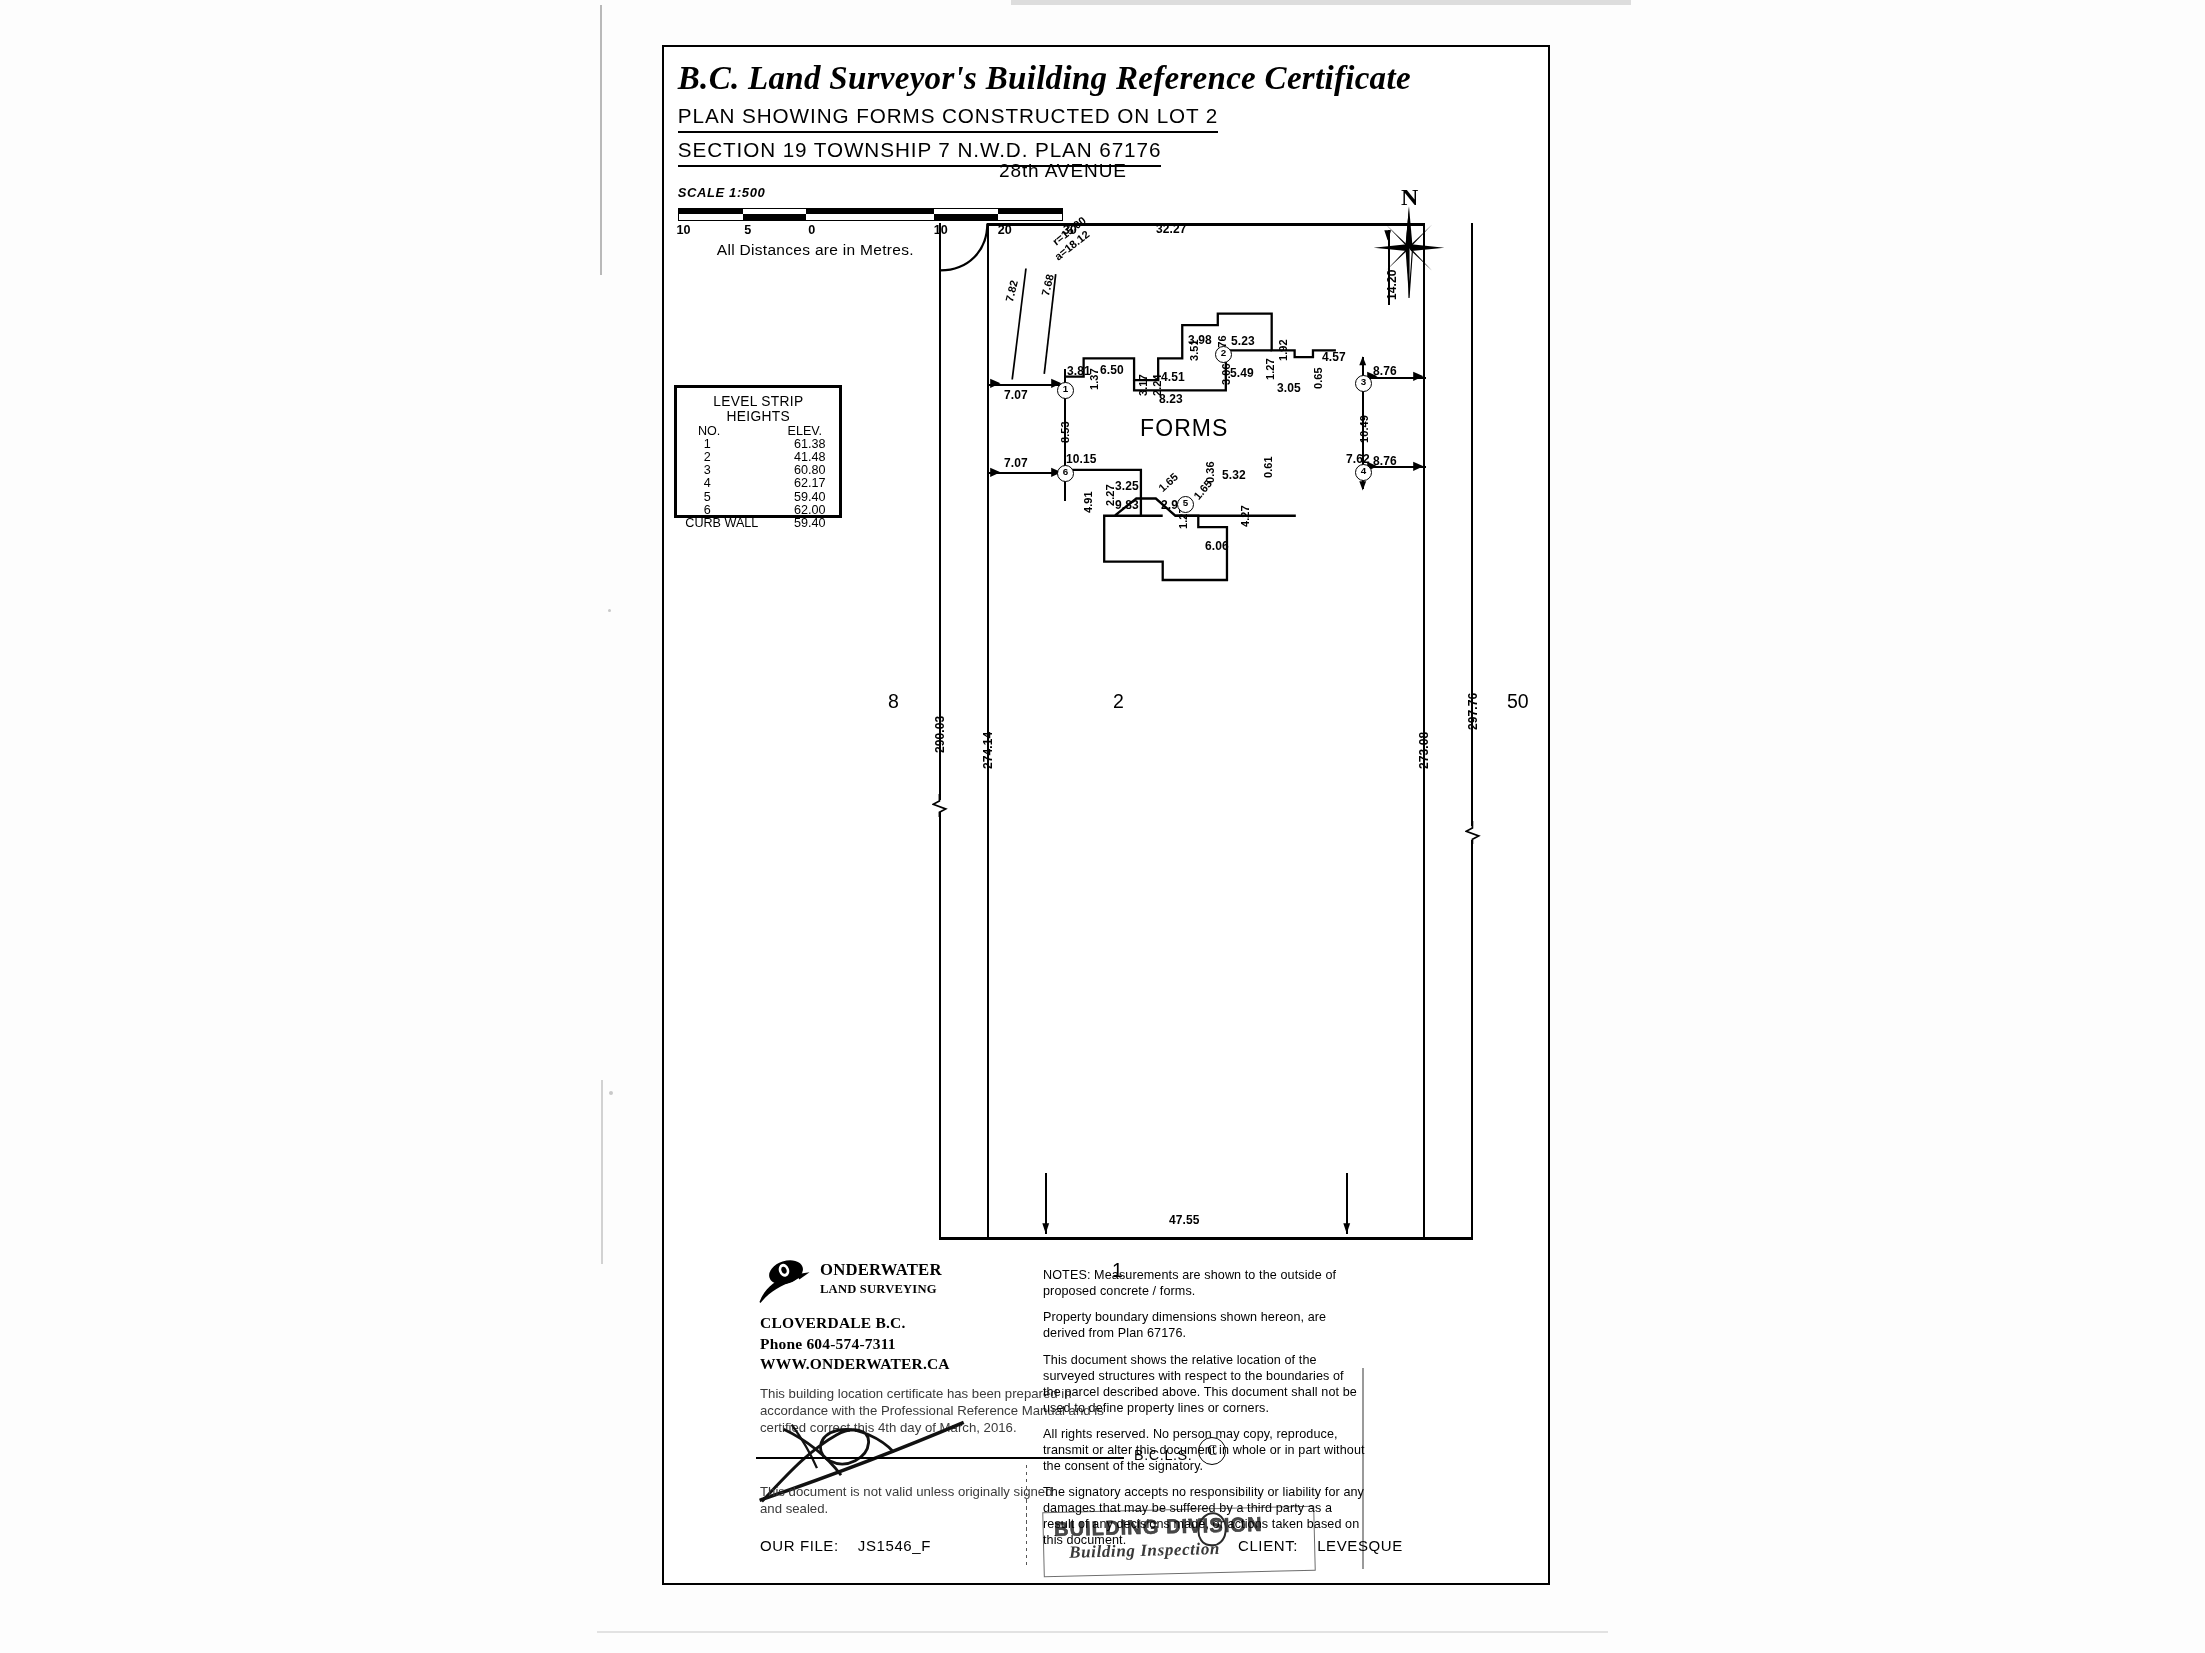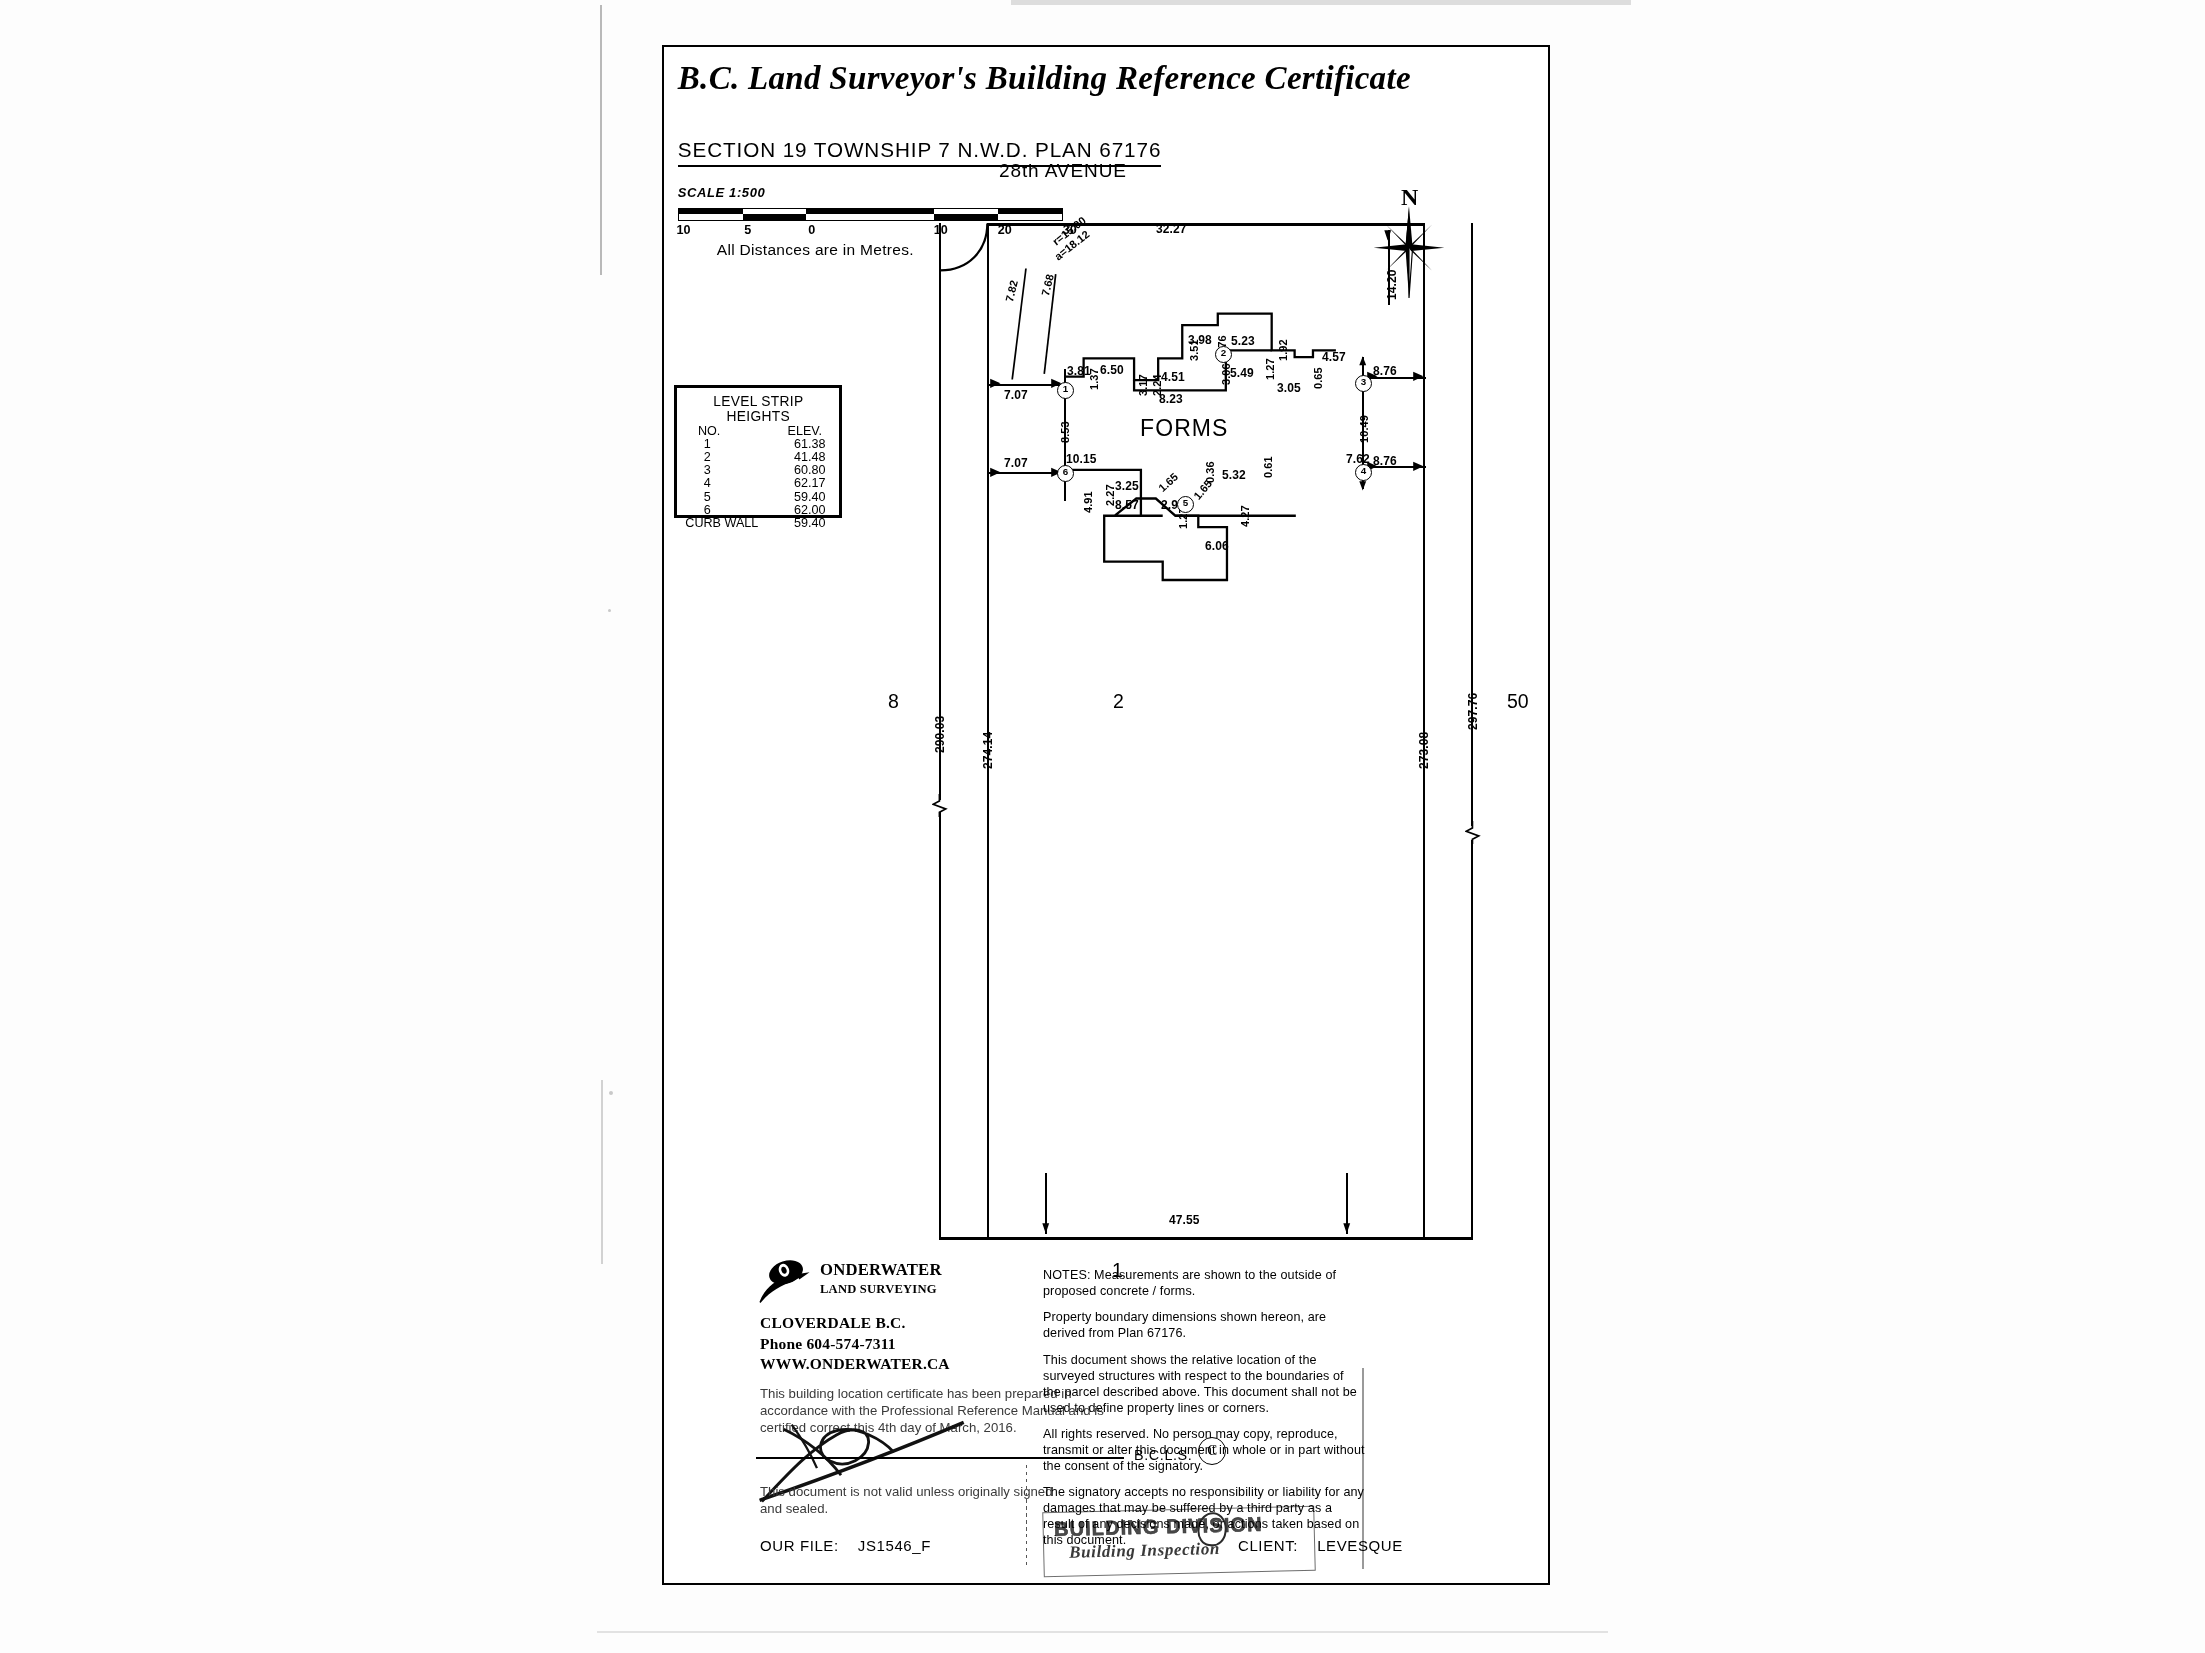--- a/index.html
+++ b/index.html
@@ -120,20 +120,21 @@
   <div class="scan-top"></div>
   <div class="scan-line-left"></div>
   <div class="scan-line-left2"></div>
   <div class="scan-speck" style="left:609px;top:1091px;width:4px;height:4px;"></div>
   <div class="scan-speck" style="left:608px;top:609px;width:3.4px;height:3.4px;"></div>
   <div class="scan-bottom"></div>
 
   <div class="cert">
 
     <div class="title">B.C. Land Surveyor's Building Reference Certificate</div>
+    <div class="sub1">PLAN SHOWING FORMS CONSTRUCTED ON LOT 2</div>
     <div class="sub2">SECTION 19 TOWNSHIP 7 N.W.D. PLAN 67176</div>
 
     <div class="scalelabel">SCALE 1:500</div>
 
     <div class="scalebar">
       <div class="sbcell">
           <div class="t blk"></div>
           <div class="b wht"></div>
         </div>
       <div class="sbcell">
@@ -339,21 +340,21 @@
           330,116 370,116"></polyline>
         <polyline fill="none" stroke="#000" stroke-width="4" points="
           370,116 540,116"></polyline>
       </svg>
 
       <div class="dim" style="left:402px;top:405px;">10.15</div>
       <div class="dim sm rot" style="left:418px;top:466px;transform:rotate(-90deg);">4.91</div>
       <div class="dim sm rot" style="left:440px;top:459px;transform:rotate(-90deg);">2.27</div>
       <div class="dim" style="left:451px;top:432px;">3.25</div>
       <div class="dim sm rot" style="left:492px;top:438px;transform:rotate(-42deg);">1.65</div>
-      <div class="dim" style="left:451px;top:451px;">8.57</div>
+      <div class="dim" style="left:451px;top:451px;">9.83</div>
       <div class="dim" style="left:497px;top:451px;">2.97</div>
       <div class="dim sm rot" style="left:513px;top:482px;transform:rotate(-90deg);">1.27</div>
       <div class="dim sm rot" style="left:527px;top:447px;transform:rotate(-50deg);">1.65</div>
       <div class="dim sm rot" style="left:540px;top:436px;transform:rotate(-90deg);">0.36</div>
       <div class="dim" style="left:558px;top:421px;">5.32</div>
       <div class="dim sm rot" style="left:598px;top:431px;transform:rotate(-90deg);">0.61</div>
       <div class="dim sm rot" style="left:575px;top:480px;transform:rotate(-90deg);">4.27</div>
       <div class="dim" style="left:541px;top:492px;">6.06</div>
       <div class="dim" style="left:682px;top:405px;">7.62</div>
 

